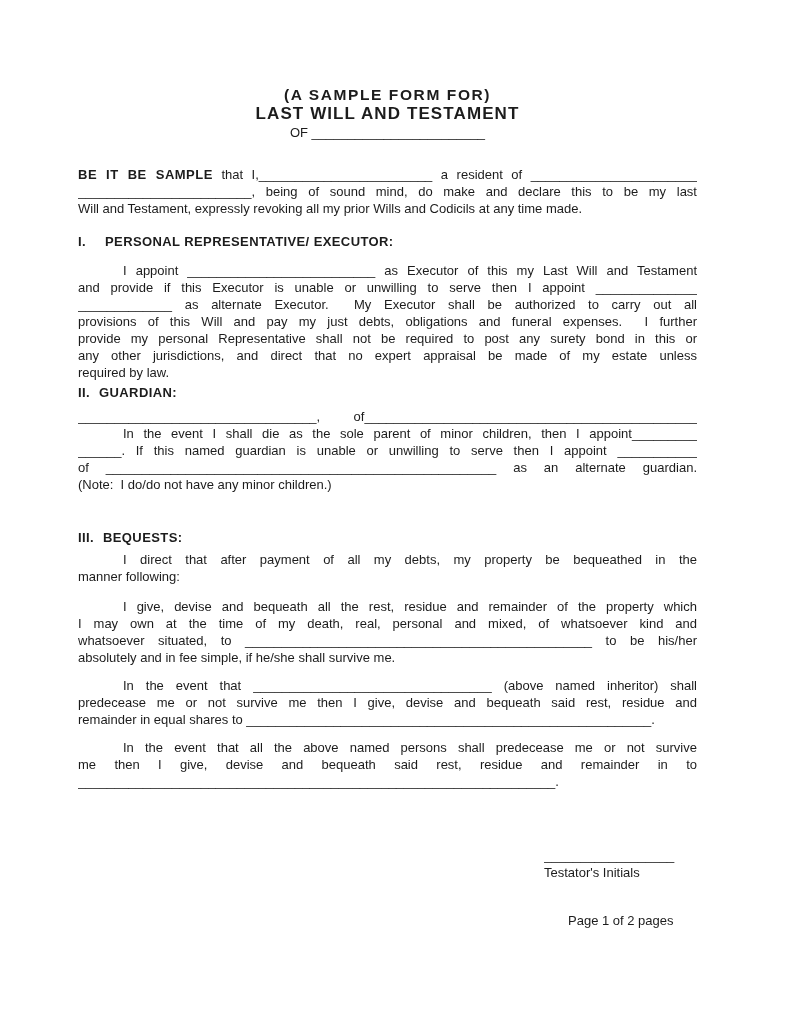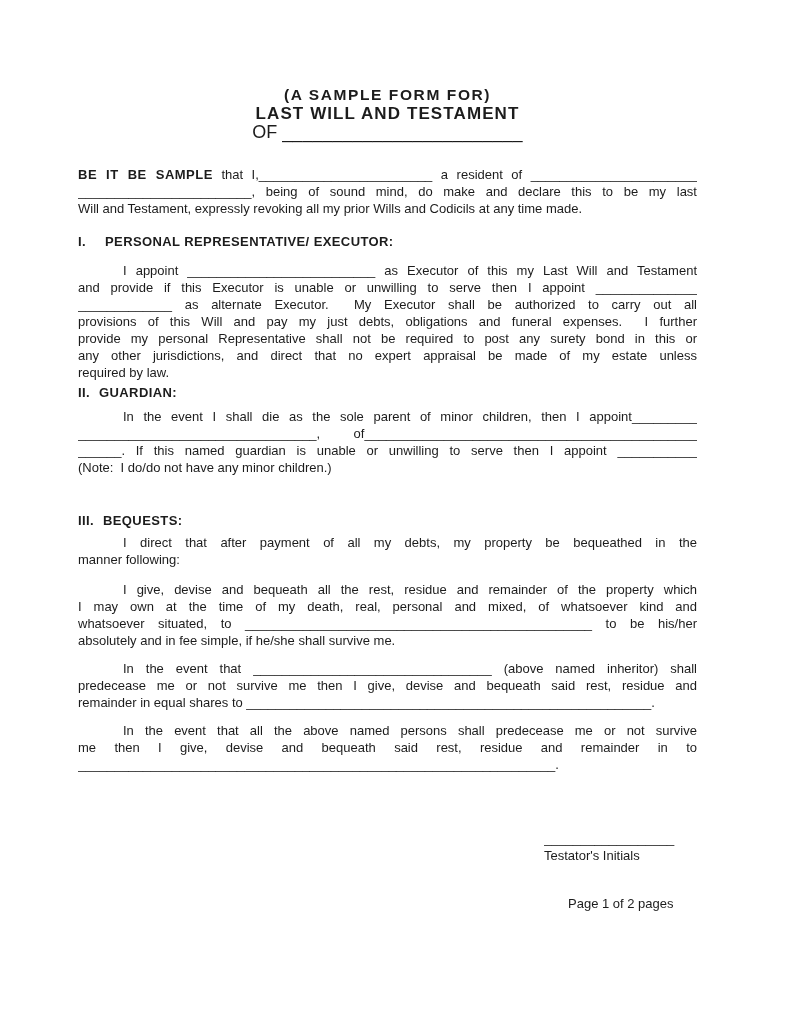--- a/index.html
+++ b/index.html
@@ -10,21 +10,21 @@
     padding:86px 94px 0 78px;
     font-family:"Liberation Sans","DejaVu Sans",sans-serif;
     font-size:13px;
     color:#1c1c1c;
     background:#ffffff;
   }
   
   .title{text-align:center;}
   .t1{font-weight:bold;font-size:15.5px;letter-spacing:1.6px;line-height:18px;white-space:pre;}
   .t2{font-weight:bold;font-size:17px;letter-spacing:1.1px;line-height:19px;white-space:pre;}
-  .t3{font-size:18px;line-height:17px;margin-top:1px;white-space:pre;}
+  .t3{font-size:13px;line-height:17px;margin-top:1px;white-space:pre;}
   
   .ln{height:17px;line-height:17px;overflow:hidden;white-space:pre-wrap;}
   .j{text-align:justify;}
   .j::after{content:"";display:inline-block;width:100%;}
   .ind{text-indent:45px;}
   .lead{letter-spacing:0.5px;}
   
   .heading{font-weight:bold;font-size:13px;letter-spacing:0.4px;line-height:17px;white-space:pre;}
   .sec-num{display:inline-block;}
   .n1{width:27px;}
@@ -70,23 +70,24 @@
     <div class="ln j">_____________ as alternate Executor.  My Executor shall be authorized to carry out all</div>
     <div class="ln j">provisions of this Will and pay my just debts, obligations and funeral expenses.  I further</div>
     <div class="ln j">provide my personal Representative shall not be required to post any surety bond in this or</div>
     <div class="ln j">any other jurisdictions, and direct that no expert appraisal be made of my estate unless</div>
     <div class="ln">required by law.</div>
   </div>
 
   <div class="heading mt-h2"><span class="sec-num n2">II.</span><span>GUARDIAN:</span></div>
 
   <div class="para mt-p2">
+    <div class="ln j">_________________________________, of______________________________________________</div>
     <div class="ln j ind">In the event I shall die as the sole parent of minor children, then I appoint_________</div>
-    <div class="ln j">_________________________________, of______________________________________________</div>
     <div class="ln j">______. If this named guardian is unable or unwilling to serve then I appoint ___________</div>
+    <div class="ln j">of ______________________________________________________ as an alternate guardian.</div>
     <div class="ln">(Note:  I do/do not have any minor children.)</div>
   </div>
 
   <div class="heading mt-h3"><span class="sec-num n3">III.</span><span>BEQUESTS:</span></div>
 
   <div class="para mt-p3a">
     <div class="ln j ind">I direct that after payment of all my debts, my property be bequeathed in the</div>
     <div class="ln">manner following:</div>
   </div>
 

